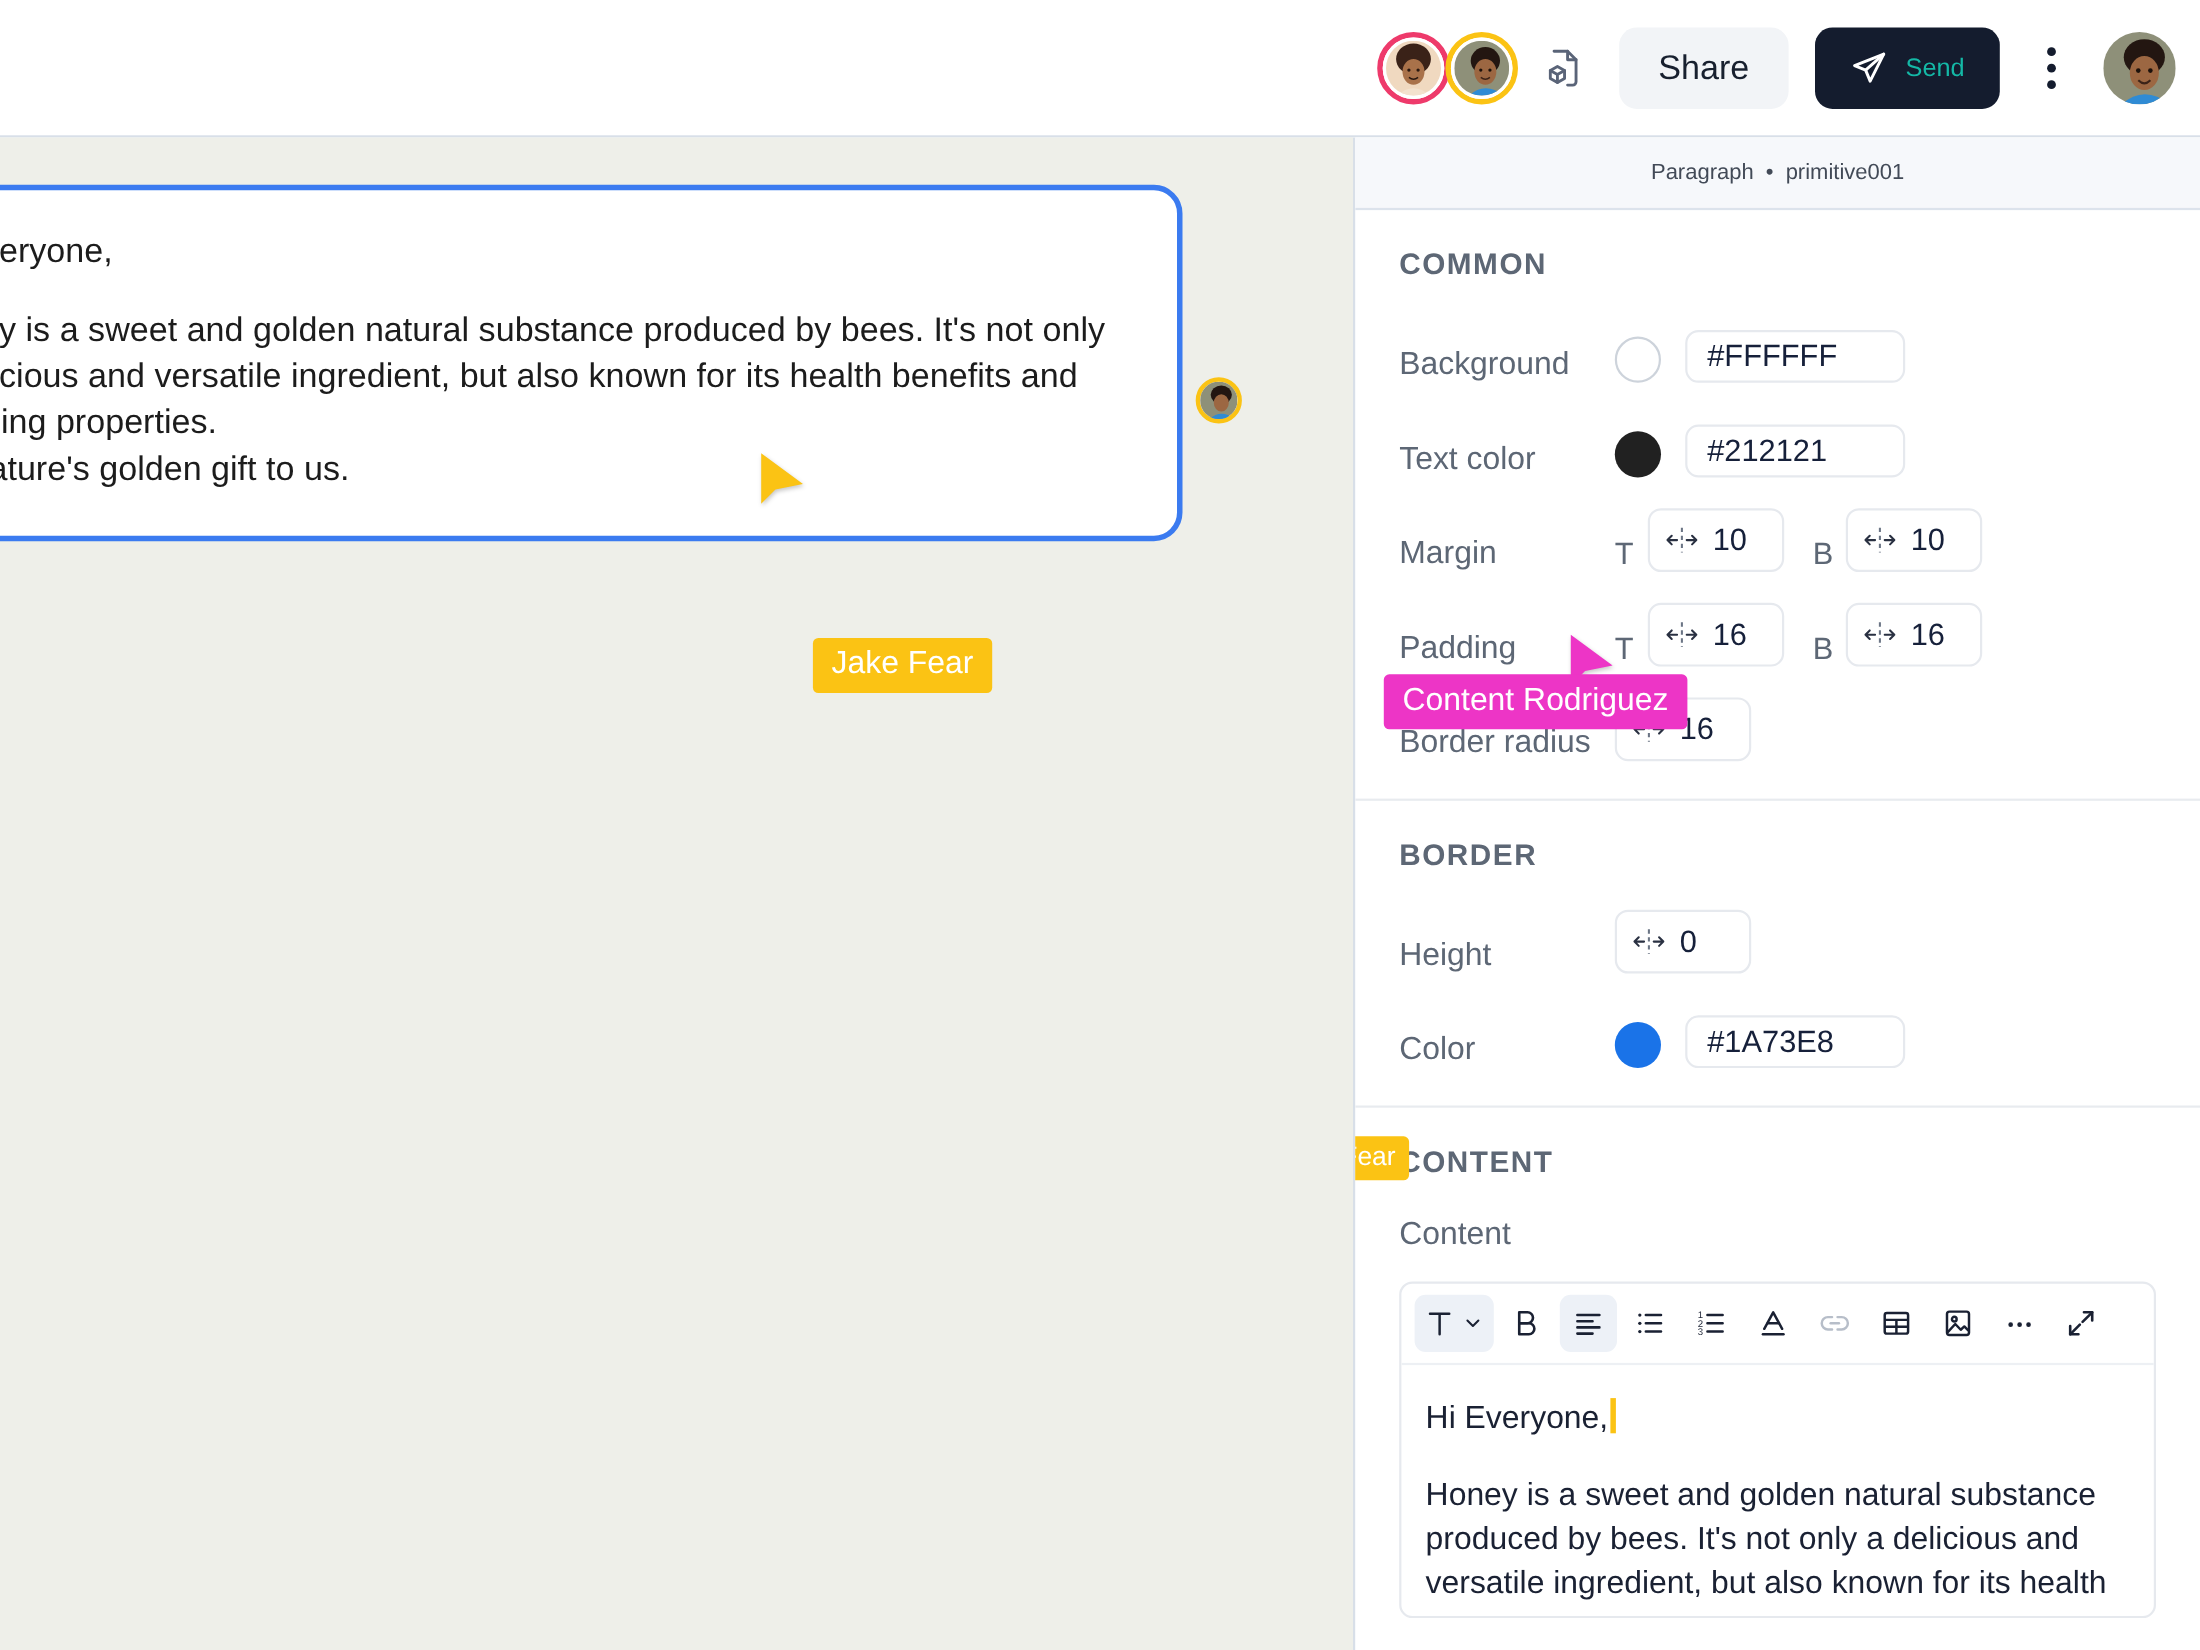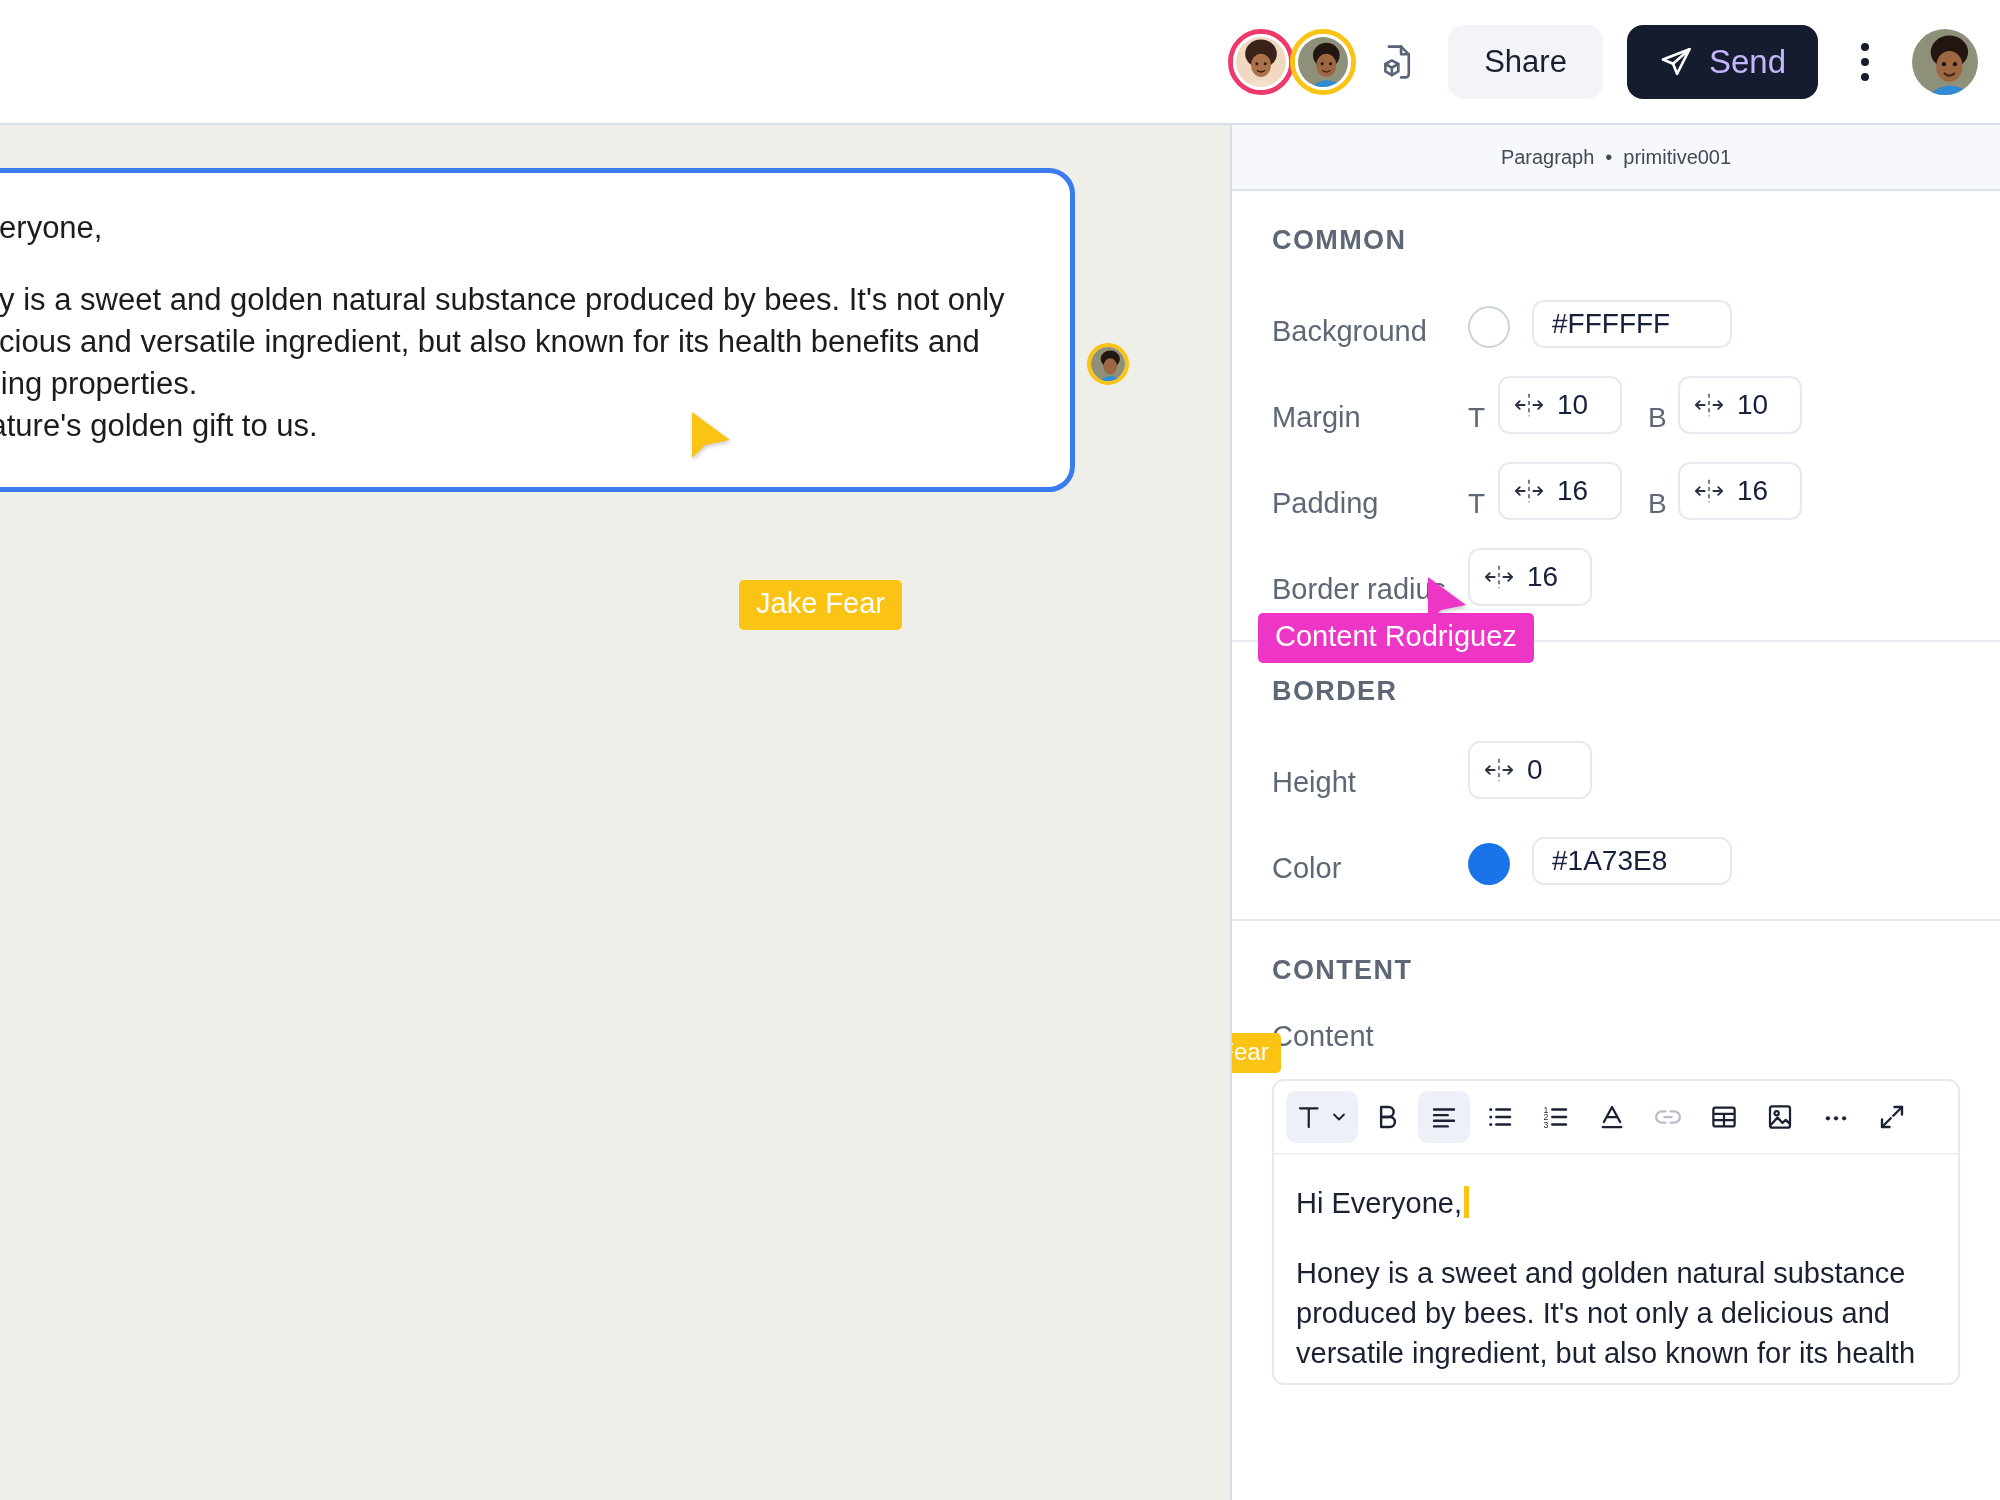--- a/index.html
+++ b/index.html
@@ -35,23 +35,23 @@
   .share-btn {
     margin-left: 30px;
     background: #F2F4F7; color: #18202F;
     border: none; border-radius: 16px;
     font-size: 31px; font-family: "Liberation Sans", sans-serif;
     padding: 0 36px; height: 74px; cursor: pointer;
     display: flex; align-items: center;
   }
   .send-btn {
     margin-left: 24px;
-    background: #141C2E; color: #c4b5fd;
+    background: #141C2E; color: #14b8a6;
     border: none; border-radius: 16px;
-    font-size: 33px; font-family: "Liberation Sans", sans-serif;
+    font-size: 23px; font-family: "Liberation Sans", sans-serif;
     padding: 0 32px; height: 74px; cursor: pointer;
     display: flex; align-items: center; gap: 16px;
   }
   .kebab {
     margin-left: 26px; width: 42px; height: 60px; cursor: pointer;
     display: flex; flex-direction: column; align-items: center; justify-content: center; gap: 7px;
   }
   .kebab i { width: 8px; height: 8px; border-radius: 50%; background: #141C2E; display: block; }
   .topbar-avatar {
     margin-left: 26px; width: 66px; height: 66px; border-radius: 50%; overflow: hidden;
@@ -261,20 +261,27 @@
       <div class="sec-title">COMMON</div>
 
       <div class="row">
         <div class="row-label">Background</div>
         <div class="swatch outline"></div>
         <div class="hex-input">
           <span>#FFFFFF</span>
         </div>
       </div>
 
+      <div class="row">
+        <div class="row-label">Text color</div>
+        <div class="swatch" style="background:#212121"></div>
+        <div class="hex-input">
+          <span>#212121</span>
+        </div>
+      </div>
 
       <div class="row">
         <div class="row-label">Margin</div>
         <div class="side-letter">T</div>
         <div class="num-input">
           <svg width="30" height="26" viewBox="0 0 24 20">
             <path d="M12 1 L12 19" stroke="#6B7585" stroke-width="1.5" stroke-dasharray="3.2,2.6"></path>
             <path d="M1.5 10 H8.5 M4.6 6.9 L1.5 10 L4.6 13.1" stroke="#2A3142" stroke-width="1.5" fill="none" stroke-linecap="round" stroke-linejoin="round"></path>
             <path d="M22.5 10 H15.5 M19.4 6.9 L22.5 10 L19.4 13.1" stroke="#2A3142" stroke-width="1.5" fill="none" stroke-linecap="round" stroke-linejoin="round"></path>
           </svg>

